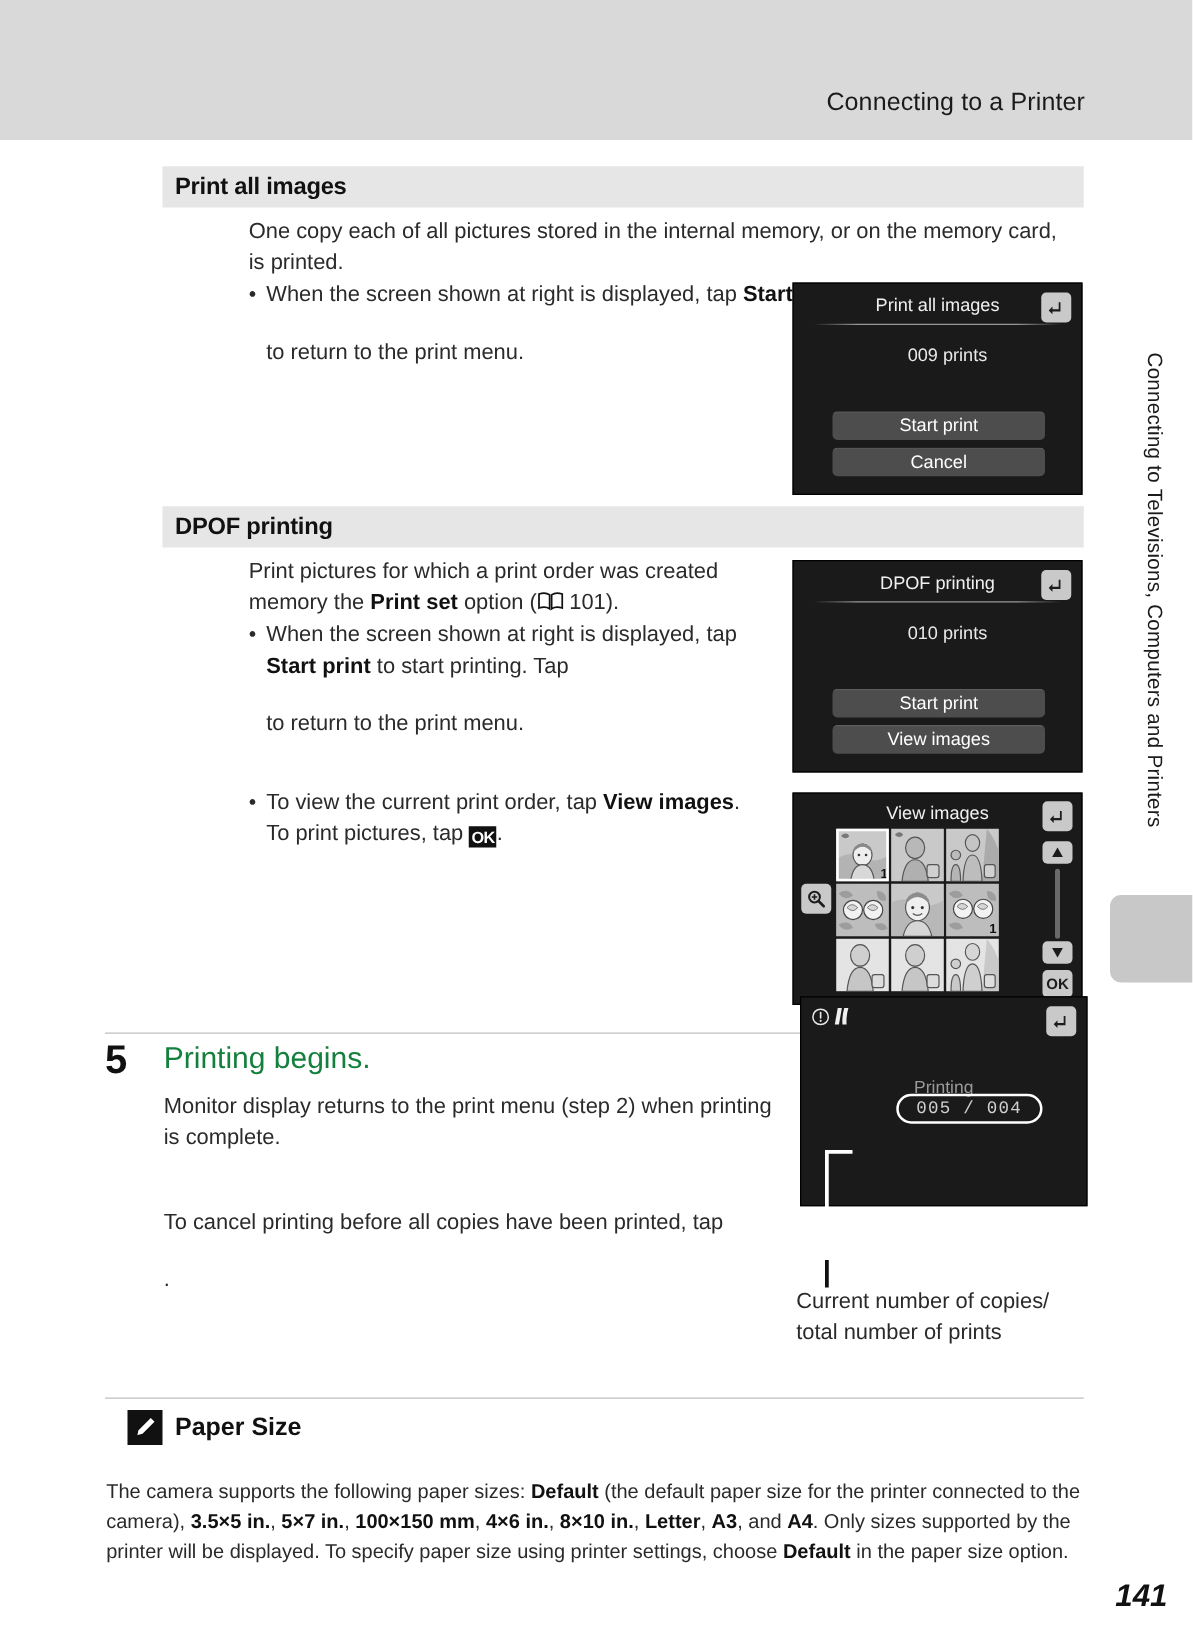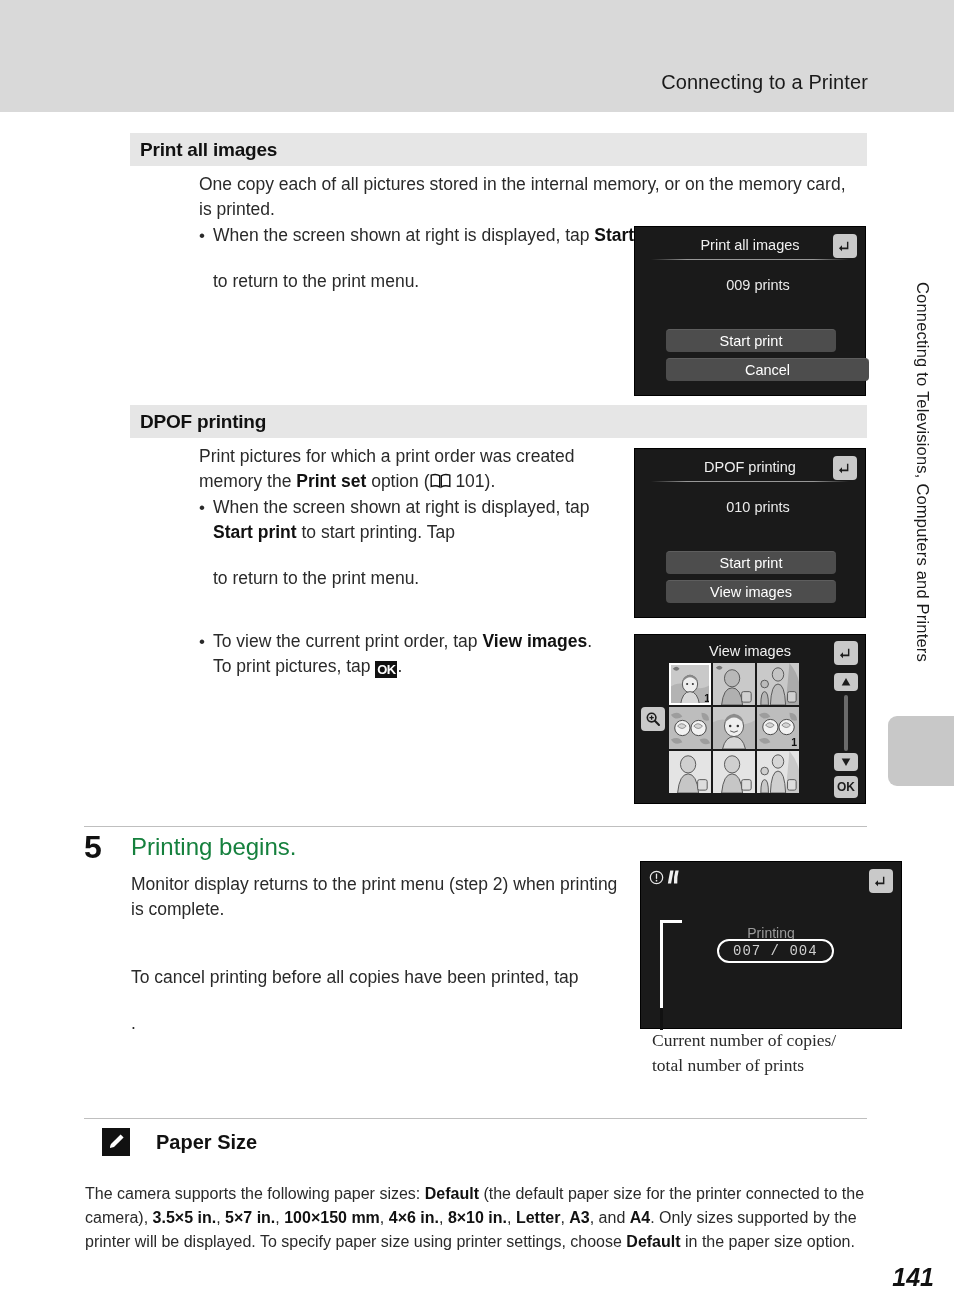--- a/index.html
+++ b/index.html
@@ -338,21 +338,21 @@
 <div class="screen" style="left:634px; top:226px; width:232px; height:170px;">
   <div class="screen-title">Print all images</div>
   <div class="screen-rule"></div>
   <div class="scr-back-btn" style="right:8px; top:7px;">
     <svg width="16" height="16" viewBox="0 0 18 18">
         <path d="M11.2 4.2 h1.6 v8.4 h-7.2 v2.4 l-3.4-3.4 l3.4-3.4 v2.4 h5.6 z" fill="#1c1c1c"></path>
       </svg>
   </div>
   <div class="screen-count" style="top:50px;">009 prints</div>
   <div class="btn-screen" style="left:31px; top:102px; width:170px; height:22px;">Start print</div>
-  <div class="btn-screen" style="left:31px; top:131px; width:203px; height:22px;">Cancel</div>
+  <div class="btn-screen" style="left:31px; top:131px; width:170px; height:22px;">Cancel</div>
 </div>
 
 <div class="section-bar" style="top:405px;">
   <span class="section-title">DPOF printing</span>
 </div>
 
 <div class="body-text" style="left:199px; top:444px; width:400px;">
   <div><span>Print pictures for which a print order was created memory the </span><b>Print set</b><span> option (</span><span class="ico-book"><svg width="21" height="16" viewBox="0 0 21 16">
           <path d="M1.2 2.2 C4 1.2 7.6 1.3 9.7 2.9 L9.7 14 C7.6 12.6 4 12.5 1.2 13.4 Z" fill="none" stroke="#111" stroke-width="1.4"></path>
           <path d="M19.8 2.2 C17 1.2 13.4 1.3 11.3 2.9 L11.3 14 C13.4 12.6 17 12.5 19.8 13.4 Z" fill="none" stroke="#111" stroke-width="1.4"></path>
@@ -513,58 +513,58 @@
 
 <div class="step-divider" style="top:826px;"></div>
 <div class="step-num" style="left:84px; top:829px;">5</div>
 <div class="step-title" style="left:131px; top:833px;">Printing begins.</div>
 
 <div class="body-text" style="left:131px; top:872px; width:500px;">Monitor display returns to the print menu (step 2) when printing is complete.</div>
 <div class="body-text" style="left:131px; top:929px; width:500px;margin-top:36px;"><span>To cancel printing before all copies have been printed, tap </span><span class="ico-back"><svg width="18" height="18" viewBox="0 0 18 18">
         <path d="M11.2 4.2 h1.6 v8.4 h-7.2 v2.4 l-3.4-3.4 l3.4-3.4 v2.4 h5.6 z" fill="#fff"></path>
       </svg></span><span>.</span></div>
 
-<div class="screen" style="left:640px; top:861px; width:262px; height:168px;">
+<div class="screen" style="left:640px; top:797px; width:230px; height:168px;">
   <span style="position:absolute; left:8px; top:8px;">
     <svg width="15" height="15" viewBox="0 0 16 16">
         <circle cx="8" cy="8" r="6.6" fill="none" stroke="#e8e8e8" stroke-width="1.3"></circle>
         <path d="M8 4.3 v4.6" stroke="#e8e8e8" stroke-width="1.4" stroke-linecap="round"></path>
         <circle cx="8" cy="11.4" r=".9" fill="#e8e8e8"></circle>
       </svg>
   </span>
   <span style="position:absolute; left:24px; top:7px;">
     <svg width="17" height="16" viewBox="0 0 18 16">
         <path d="M5.5 1 L9 1 L6.5 15 L3 15 Z" fill="#f0f0f0"></path>
         <path d="M11 1 L14.5 1 Q12.5 8 13 15 L9.5 15 Q9 8 11 1 Z" fill="#f0f0f0"></path>
       </svg>
   </span>
   <div class="scr-back-btn" style="right:8px; top:7px;">
     <svg width="16" height="16" viewBox="0 0 18 18">
         <path d="M11.2 4.2 h1.6 v8.4 h-7.2 v2.4 l-3.4-3.4 l3.4-3.4 v2.4 h5.6 z" fill="#1c1c1c"></path>
       </svg>
   </div>
   <div class="print-status-label" style="top:63px;">Printing</div>
-  <div class="print-counter-box" style="left:76px; top:77px;">007 / 004</div>
+  <div class="print-counter-box" style="left:76px; top:77px;">005 / 004</div>
 </div>
 
 <div class="callout-line-h" style="left:660px; top:920px; width:22px;"></div>
 <div class="callout-line-v-white" style="left:660px; top:920px; height:89px;"></div>
 <div class="callout-line-v" style="left:660px; top:1008px; height:22px;"></div>
 
-<div class="caption" style="left:652px; top:1028px; width:250px;font-family:Liberation Serif, serif;">
+<div class="caption" style="left:637px; top:1028px; width:250px;">
   <div>Current number of copies/</div>
   <div>total number of prints</div>
 </div>
 
 <div class="note-rule" style="top:1118px;"></div>
 <div class="note-icon" style="left:102px; top:1128px;">
   <svg width="20" height="20" viewBox="0 0 20 20">
       <path d="M14.6 2.4 l3 3 L8 15 l-4 1 l1-4 z" fill="#fff"></path>
       <path d="M4 16 l1-4 l1.6 1.6 z" fill="#fff"></path>
     </svg>
 </div>
-<div class="note-title" style="left:140px; top:1131px;margin-left:16px;">Paper Size</div>
+<div class="note-title" style="left:140px; top:1131px;">Paper Size</div>
 
 <div class="note-body" style="left:85px; top:1166px; width:782px;margin-top:16px;">
   <span>The camera supports the following paper sizes: </span><b>Default</b><span> (the default paper size for the printer connected to the camera), </span><b>3.5×5 in.</b>, <b>5×7 in.</b>, <b>100×150 mm</b>, <b>4×6 in.</b>, <b>8×10 in.</b>, <b>Letter</b>, <b>A3</b><span>, and </span><b>A4</b><span>. Only sizes supported by the printer will be displayed. To specify paper size using printer settings, choose </span><b>Default</b><span> in the paper size option.</span>
 </div>
 
 <div class="page-number">141</div>
 
 </body></html>

